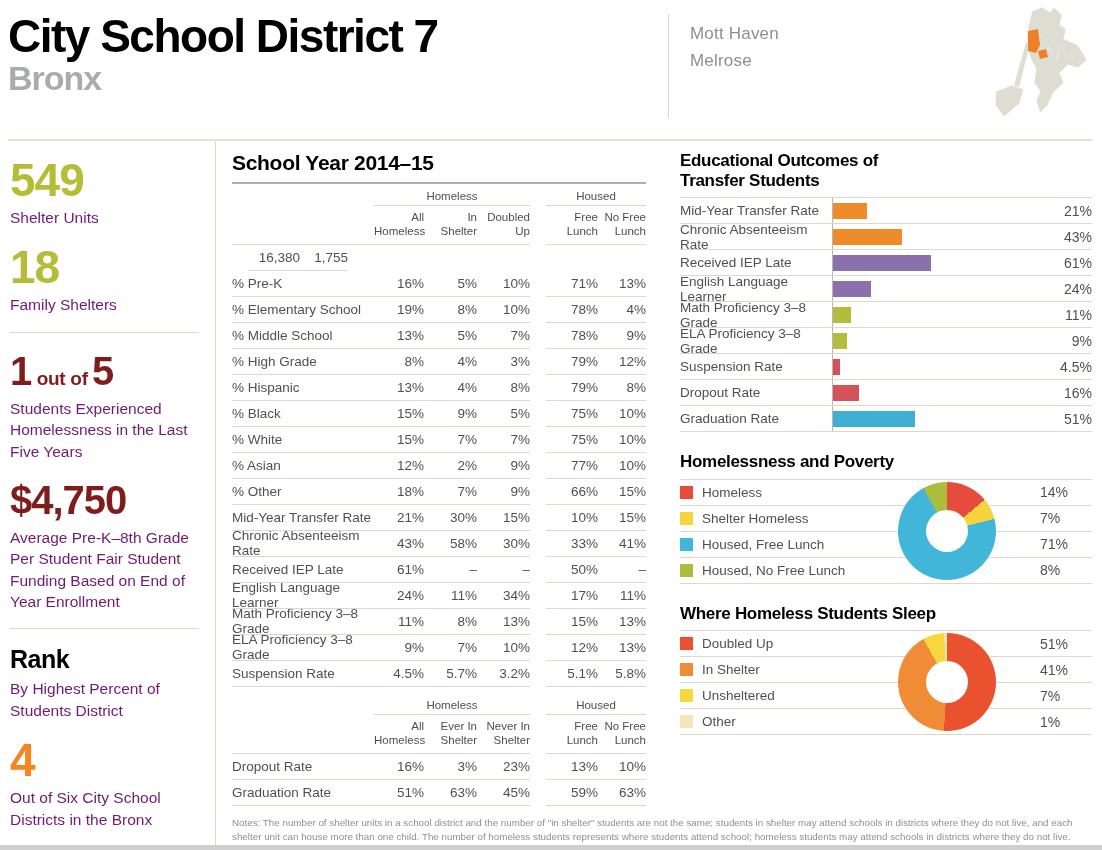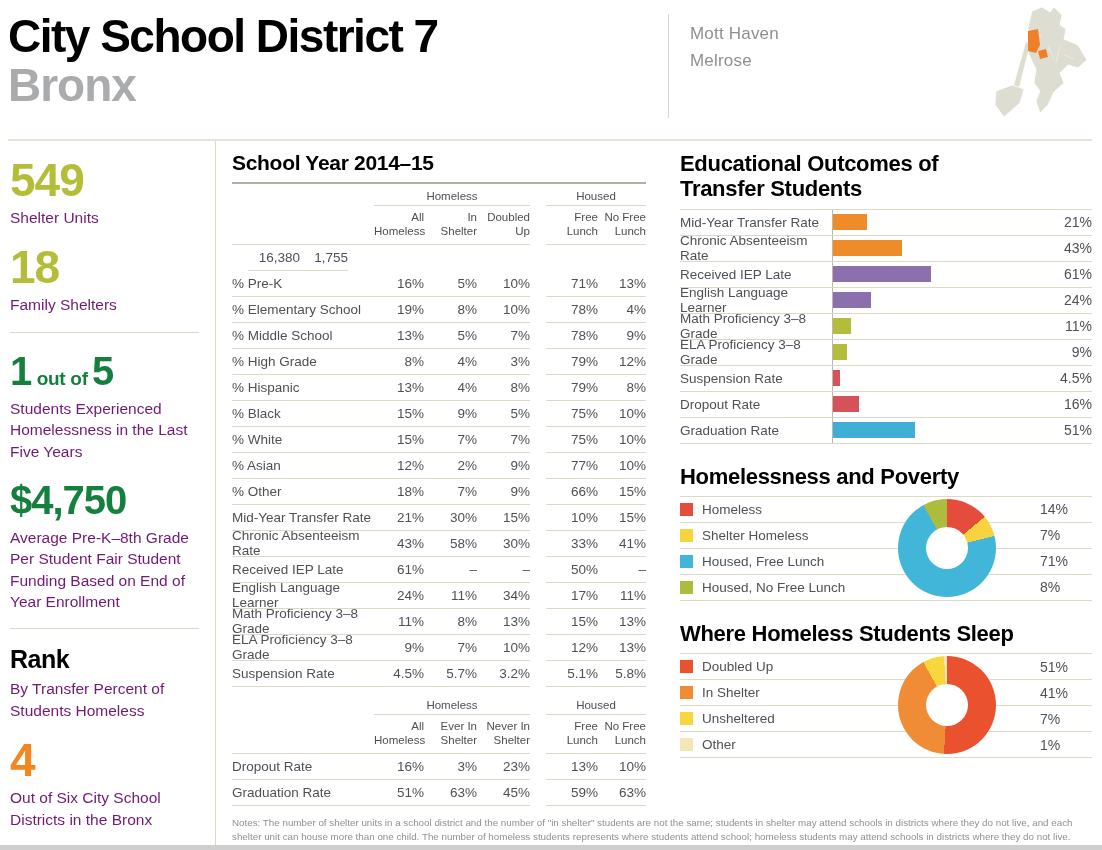--- a/index.html
+++ b/index.html
@@ -6,37 +6,37 @@
   html,body { background:#fff; }
   body {
     width: 1102px; height: 850px; position: relative; overflow: hidden;
     font-family: "Liberation Sans", sans-serif; color: #4e5054;
   }
   .page { padding: 0 10px 0 8px; }
 
   
   .header { position: relative; height: 141px; border-bottom: 2px solid #e6e1d3; }
   .h-title { font-size: 46px; font-weight: bold; color: #000; letter-spacing: -1.5px; padding-top: 12px; line-height: 1.05; }
-  .h-borough { font-size: 46px; font-weight: bold; color: #a9abad; letter-spacing: -1px; line-height: 1.1; }
+  .h-borough { font-size: 34px; font-weight: bold; color: #a9abad; letter-spacing: -1px; line-height: 1.1; }
   .h-divider { position: absolute; left: 660px; top: 14px; height: 104px; width: 1px; background: #d9d6cb; }
   .h-hoods { position: absolute; left: 682px; top: 20px; }
   .hood { font-size: 17px; color: #8c8f91; line-height: 1.6; letter-spacing: .2px; }
   .h-map { position: absolute; right: 2px; top: 4px; width: 100px; height: 130px; }
 
   
   .main { display: flex; }
   .sidebar { width: 208px; border-right: 1px solid #ddd7c6; padding: 16px 16px 0 2px; flex: none; }
   .content { flex: 1; padding: 10px 0 0 16px; }
   .cols { display: flex; }
   .mid { width: 414px; flex: none; margin-right: 34px; }
   .rightcol { flex: 1; }
 
   
   .stat-num { font-size: 46px; font-weight: bold; line-height: 1; letter-spacing: -1px; }
-  .olive { color: #b4bd38; } .blue { color: #15803d; } .orange { color: #f5861f; }
+  .olive { color: #b4bd38; } .blue { color: #7f1d1d; } .orange { color: #f5861f; }
   .slabel { font-size: 15.5px; color: #701a75; line-height: 1.38; margin: 4px 0 16px; }
   .sdivider { border-top: 1px solid #ddd7c6; margin: 4px 0 16px; }
   .ratio .rnum { font-size: 40px; font-weight: bold; }
   .ratio .rmid { font-size: 19px; font-weight: bold; letter-spacing: -0.3px; }
   .money { font-size: 40px; font-weight: bold; letter-spacing: -1px; }
   .rank-h { font-size: 25px; font-weight: bold; color: #000; letter-spacing: -0.5px; margin-bottom: 2px; }
 
   
   .mid-title { font-size: 21px; font-weight: bold; color: #000; letter-spacing: -0.3px;
                padding-bottom: 7px; border-bottom: 2px solid #b2afa5; }
@@ -49,21 +49,21 @@
   .gh-row { display: flex; margin-top: 6px; font-size: 11.5px; color: #4d4f53; }
   .gh-a { display: grid; grid-template-columns: 142px 156px; }
   .gh-span { text-align: center; border-bottom: 1px solid #ded8c6; padding-bottom: 3px; }
   .gh-b { width: 100px; margin-left: 16px; text-align: center; border-bottom: 1px solid #ded8c6; padding-bottom: 3px; }
   .sh-row { display: flex; font-size: 11.5px; color: #4d4f53; }
   .sh-row .seg-a, .sh-row .seg-b { border-bottom: 1px solid #ded8c6; }
   .shc { text-align: right; line-height: 1.25; padding: 4px 0 5px; white-space: pre-line; }
   .tbl2 { margin-top: 12px; }
 
   
-  .chart-title { font-size: 22px; font-weight: bold; color: #000; letter-spacing: -0.3px; line-height: 1.15; margin-bottom: 7px; }
+  .chart-title { font-size: 17px; font-weight: bold; color: #000; letter-spacing: -0.3px; line-height: 1.15; margin-bottom: 7px; }
   .bar-rows, .legend-rows { border-top: 1px solid #ded8c6; }
   .brow { display: flex; align-items: stretch; height: 26px; border-bottom: 1px solid #ded8c6; }
   .brow .blabel { flex: 1; font-size: 13.5px; display: flex; align-items: center; }
   .barwrap { width: 208px; border-left: 1px solid #bab7ae; display: flex; align-items: center; }
   .bar { height: 16px; }
   .bval { width: 52px; font-size: 14px; display: flex; align-items: center; justify-content: flex-end; }
   .legend-wrap { position: relative; }
   .lrow { display: flex; align-items: center; height: 26px; border-bottom: 1px solid #ded8c6; }
   .swatch { width: 13px; height: 13px; margin-right: 9px; flex: none; }
   .llabel { flex: 1; font-size: 13.5px; }
@@ -123,21 +123,21 @@
         <span class="rnum">5</span>
       </div>
       <div class="slabel">Students Experienced Homelessness in the Last Five Years</div>
 
       <div class="money blue">$4,750</div>
       <div class="slabel">Average Pre-K–8th Grade Per Student Fair Student Funding Based on End of Year Enrollment</div>
 
       <div class="sdivider"></div>
 
       <div class="rank-h">Rank</div>
-      <div class="slabel">By Transfer Percent of Students Homeless</div>
+      <div class="slabel">By Highest Percent of Students District</div>
 
       <div class="stat-num orange">4</div>
       <div class="slabel">Out of Six City School Districts in the Bronx</div>
 
       <div class="stat-num orange">7</div>
 
     </div>
 
     <div class="content">
       <div class="cols">

